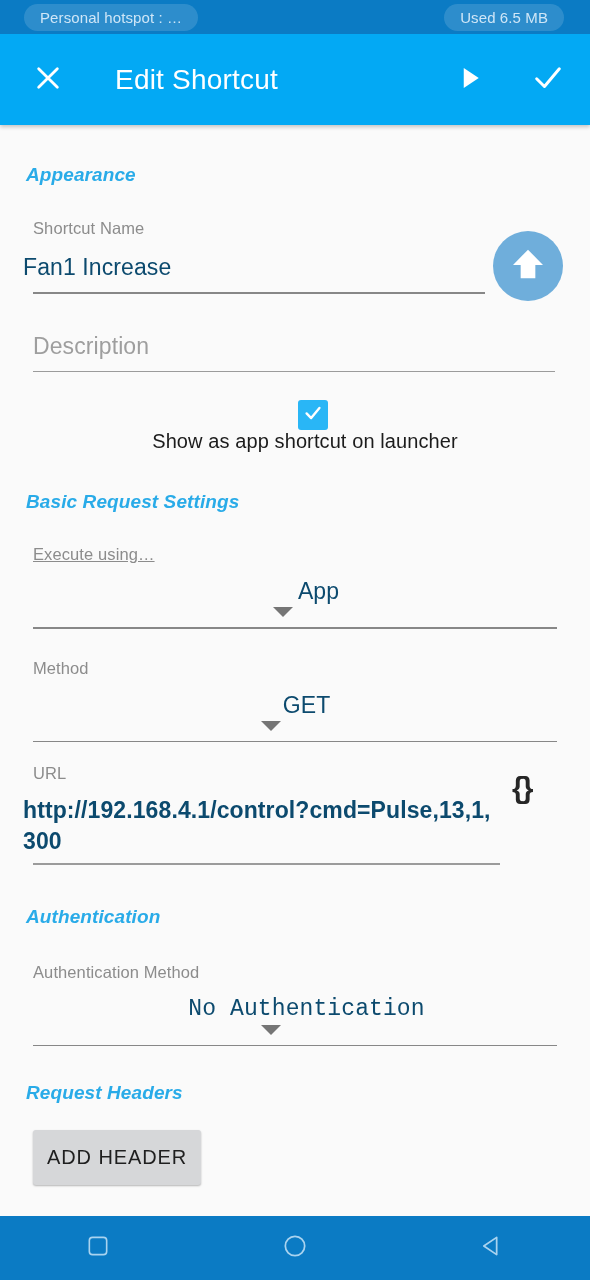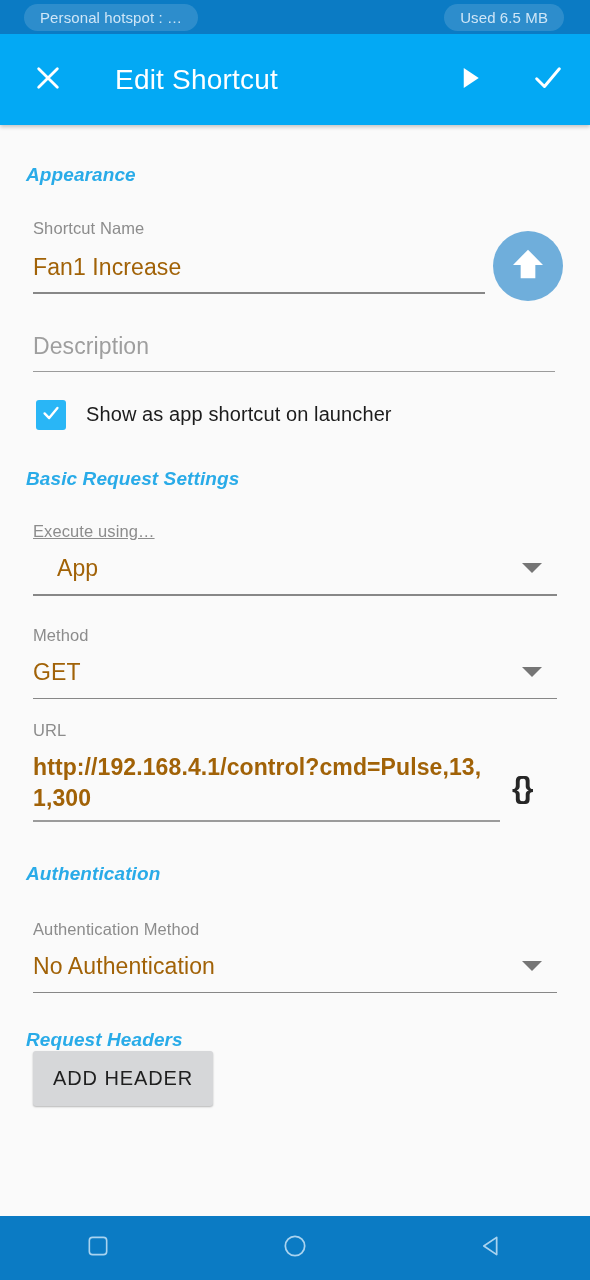--- a/index.html
+++ b/index.html
@@ -90,23 +90,23 @@
   }
 
   .field-label {
     color: #8c8c8c;
     font-size: 16.5px;
     padding-left: 33px;
     letter-spacing: 0.1px;
   }
 
   .field-value {
-    color: #a16207;
+    color: #0c4a6e;
     font-size: 23px;
-    padding-left: 33px;
+    padding-left: 23px;
     letter-spacing: 0.1px;
     line-height: 1.35;
   }
 
   .field-placeholder {
     color: #9e9e9e;
     font-size: 23px;
     padding-left: 33px;
     letter-spacing: 0.1px;
   }
@@ -117,21 +117,21 @@
   }
   .underline-light { background: #9b9b9b; height: 1.3px; }
 
   .dropdown-arrow {
     width: 0; height: 0;
     border-left: 10px solid transparent;
     border-right: 10px solid transparent;
     border-top: 10px solid #757575;
   }
 
-  .row { display: flex; align-items: center; }
+  .row { display: flex; align-items: center; flex-direction: column; }
 
   
   #shortcut-icon-button {
     position: absolute;
     left: 493px;
     top: 92px;
     width: 70px;
     height: 70px;
     border-radius: 50%;
     background: #6FAEDB;
@@ -167,25 +167,26 @@
     font-size: 30px;
     font-weight: bold;
     color: #262626;
     font-family: "Liberation Sans", sans-serif;
     letter-spacing: -2px;
   }
 
   
   #add-header-button {
     margin-left: 33px;
+    margin-top: 26px;
     display: inline-block;
     background: #d6d7d9;
     border: none;
     border-radius: 3px;
-    padding: 16px 20px;
+    padding: 16px 14px;
     font-size: 20px;
     color: #1f1f1f;
     letter-spacing: 0.9px;
     box-shadow: 0 1px 2px rgba(0,0,0,0.28);
     font-family: "Liberation Sans", sans-serif;
   }
 
   
   #nav-bar {
     position: absolute;
@@ -298,21 +299,21 @@
   <div class="field-value" style="padding-top:12px; padding-right:95px; word-break:break-all;font-weight:bold;">http://192.168.4.1/control?cmd=Pulse,13,1,300</div>
   <div class="underline-light" style="margin:6px 90px 0 33px;"></div>
 
   <div id="url-variable-button">{}</div>
 
   
   <div class="section-heading" style="padding-top:41px;">Authentication</div>
 
   <div class="field-label" style="padding-top:35px;">Authentication Method</div>
 
-  <div class="row" style="padding-top:12px;">
+  <div class="row" style="padding-top:12px;font-family:Liberation Mono, monospace;">
     <div class="field-value" style="flex:1 1 auto;">No Authentication</div>
     <div class="dropdown-arrow" style="margin-right:48px;"></div>
   </div>
   <div class="underline" style="margin:10px 33px 0 33px;"></div>
 
   
   <div class="section-heading" style="padding-top:36px;">Request Headers</div>
 
   <button id="add-header-button">ADD HEADER</button>
 

